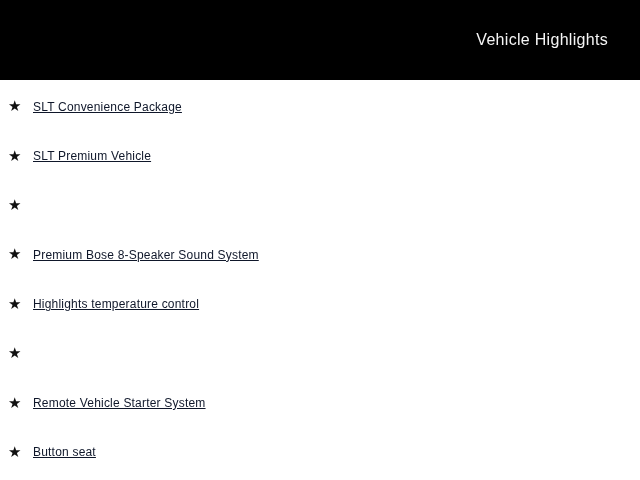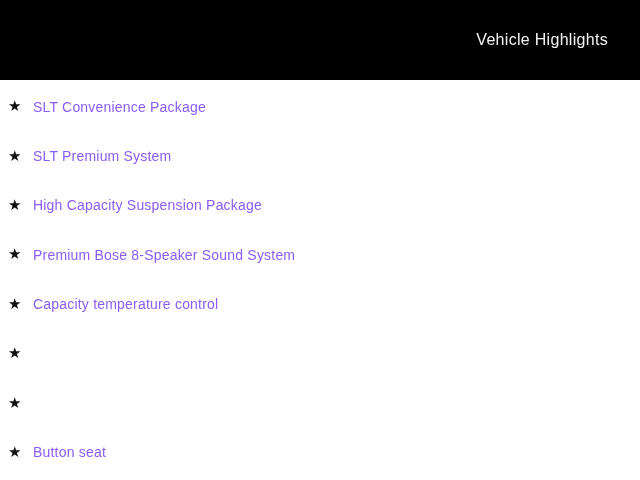--- a/index.html
+++ b/index.html
@@ -45,60 +45,61 @@
   .star {
     color: #111111;
     font-size: 15px;
     width: 15px;
     line-height: 1;
     margin-right: 10px;
     flex: 0 0 auto;
     font-family: "DejaVu Sans", sans-serif;
   }
   .label {
-    color: #8b5cf6;
-    font-size: 14px;
+    color: #0f172a;
+    font-size: 12px;
     letter-spacing: 0.2px;
+    text-decoration: underline;
   }
 </style>
 </head>
 <body>
 
 <div class="page">
 
   <div class="header">
     <span class="header-title">Vehicle Highlights</span>
   </div>
 
   <ul class="highlights-list">
     <li class="highlight-row">
       <span class="star">★</span>
       <span class="label">SLT Convenience Package</span>
     </li>
     <li class="highlight-row">
       <span class="star">★</span>
-      <span class="label">SLT Premium System</span>
+      <span class="label">SLT Premium Vehicle</span>
     </li>
     <li class="highlight-row">
       <span class="star">★</span>
-      <span class="label">High Capacity Suspension Package</span>
     </li>
     <li class="highlight-row">
       <span class="star">★</span>
       <span class="label">Premium Bose 8-Speaker Sound System</span>
     </li>
     <li class="highlight-row">
       <span class="star">★</span>
-      <span class="label">Capacity temperature control</span>
+      <span class="label">Highlights temperature control</span>
     </li>
     <li class="highlight-row">
       <span class="star">★</span>
     </li>
     <li class="highlight-row">
       <span class="star">★</span>
+      <span class="label">Remote Vehicle Starter System</span>
     </li>
     <li class="highlight-row">
       <span class="star">★</span>
       <span class="label">Button seat</span>
     </li>
   </ul>
 
 </div>
 
 </body></html>

